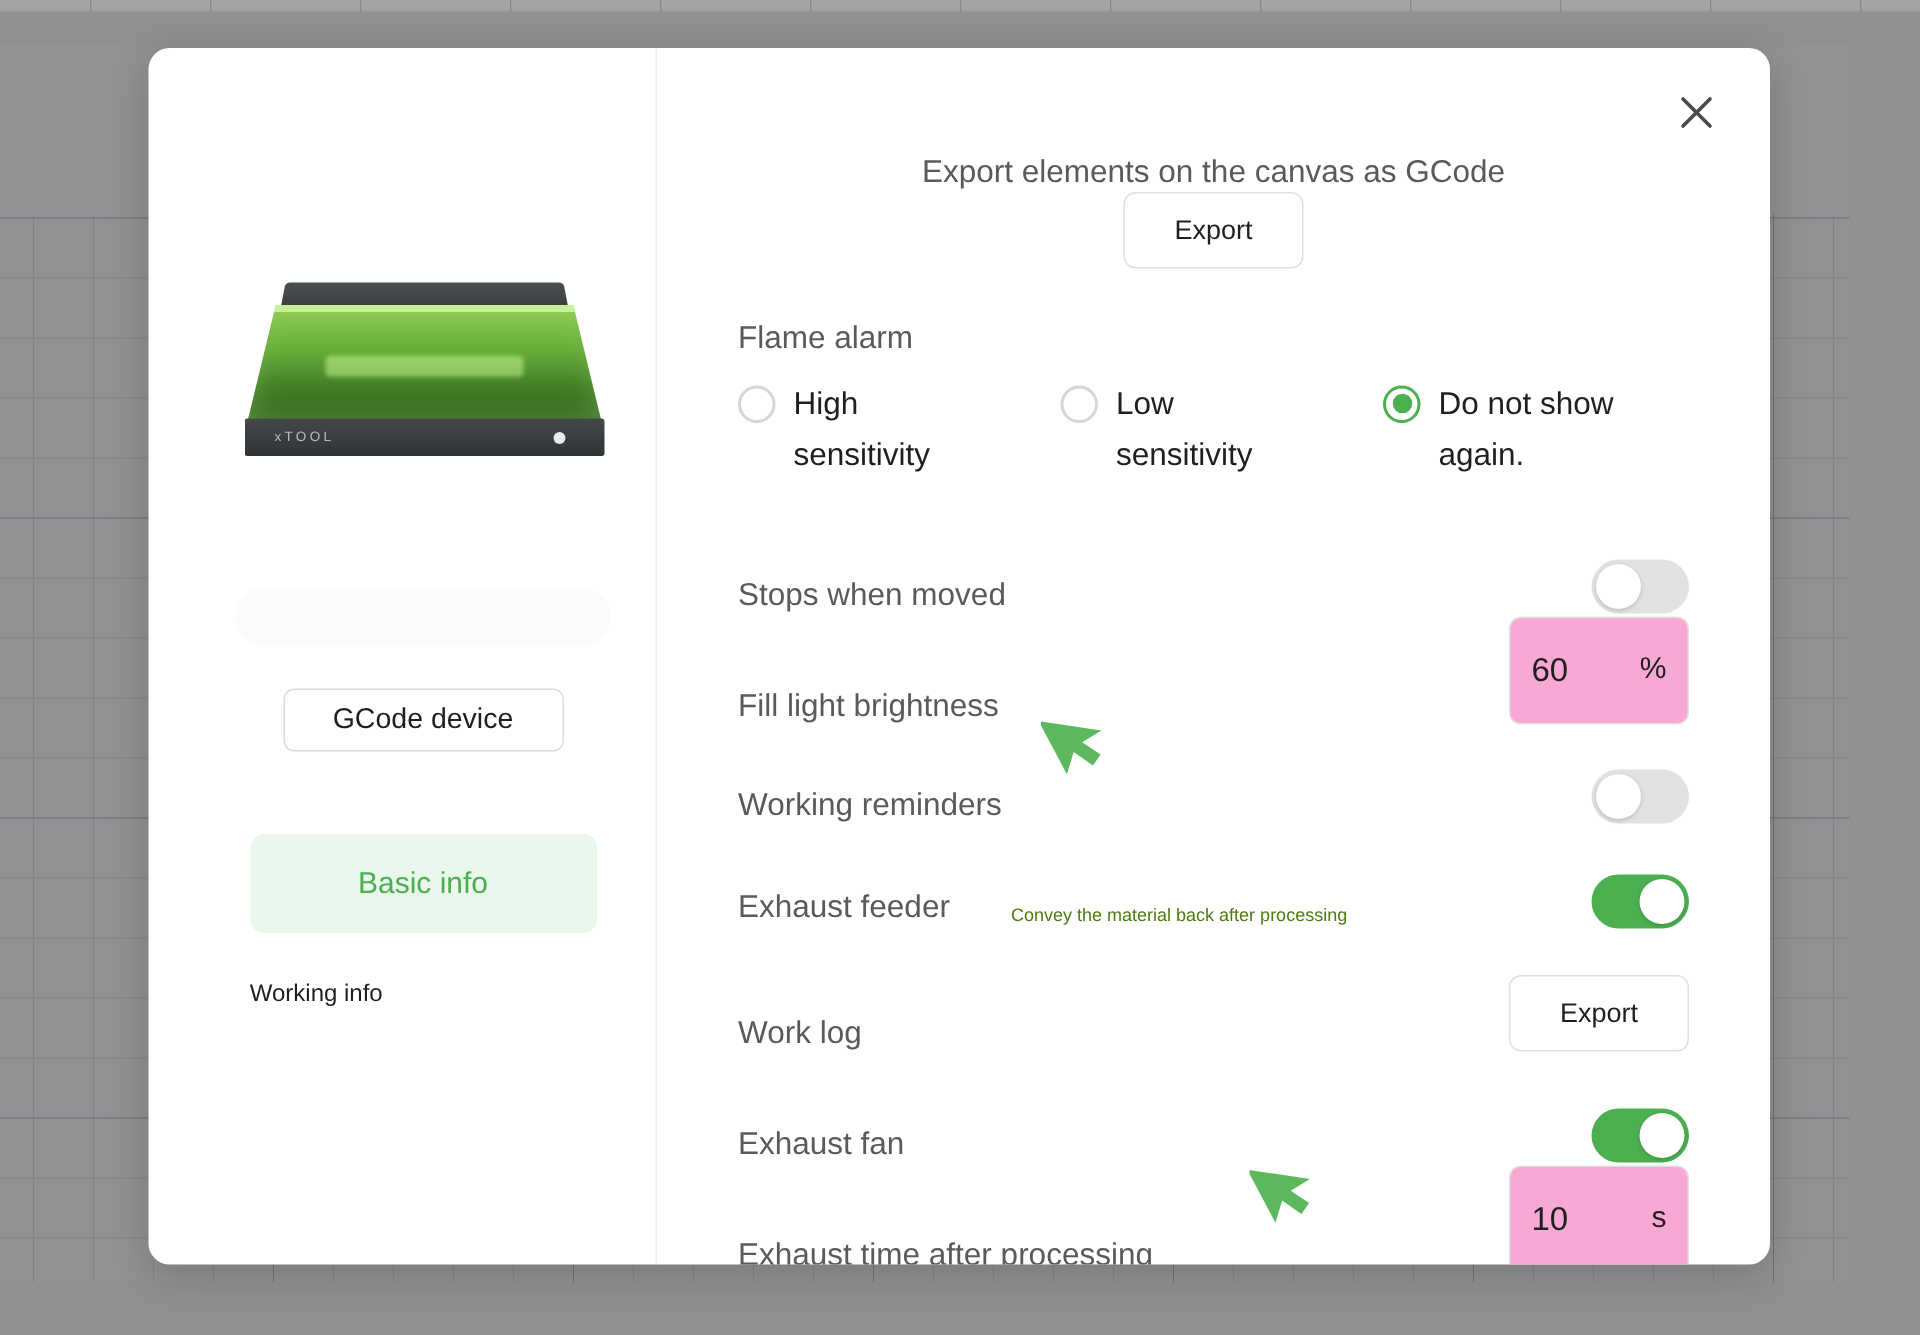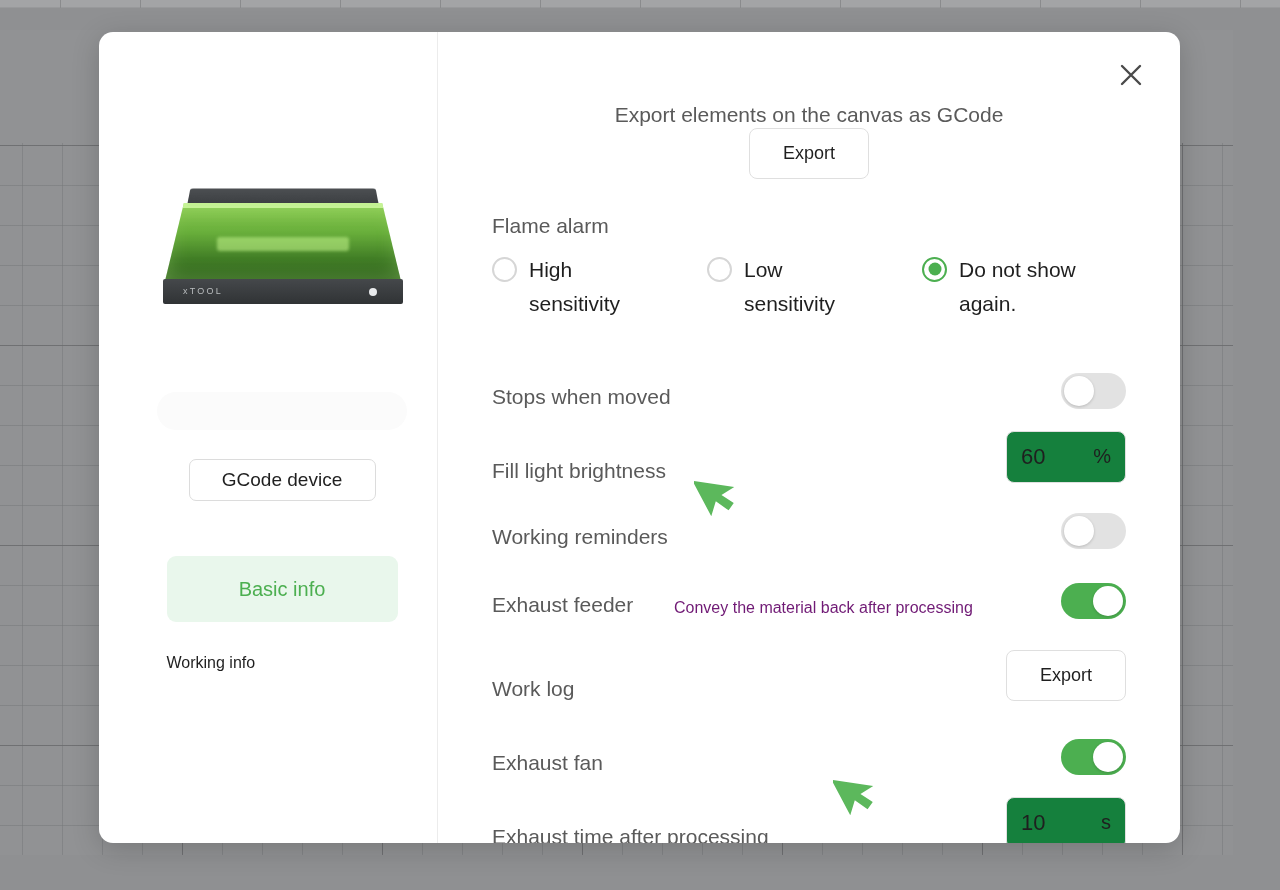--- a/index.html
+++ b/index.html
@@ -260,22 +260,22 @@
     height: 74px;
   }
   .setting-row .label-col {
     color: #5a5a5a;
     font-size: 21px;
     line-height: 1.25;
     width: 182px;
     flex: 0 0 182px;
   }
   .setting-row .desc-col {
-    color: #701a75;
-    font-size: 16px;
+    color: #4d7c0f;
+    font-size: 12px;
     line-height: 1.3;
     width: 300px;
     flex: 0 0 300px;
   }
   .setting-row .wide-label {
     color: #5a5a5a;
     font-size: 21px;
     flex: 1 1 auto;
   }
 
@@ -295,24 +295,24 @@
     border-radius: 50%;
     background: #fff;
     box-shadow: 0 1px 3px rgba(0,0,0,0.18);
     transition: left .15s;
   }
   .toggle.on { background: #4caf50; }
   .toggle.on .knob { left: 32px; }
 
   
   .number-field {
-    width: 120px; height: 52px;
+    width: 120px; height: 72px;
     border: 1px solid #e0e0e0;
     border-radius: 8px;
-    background: #15803d;
+    background: #f9a8d4;
     display: flex;
     align-items: center;
     padding: 0 14px;
     flex: 0 0 auto;
   }
   .number-field input {
     width: 52px;
     border: none;
     outline: none;
     font-size: 22px;

